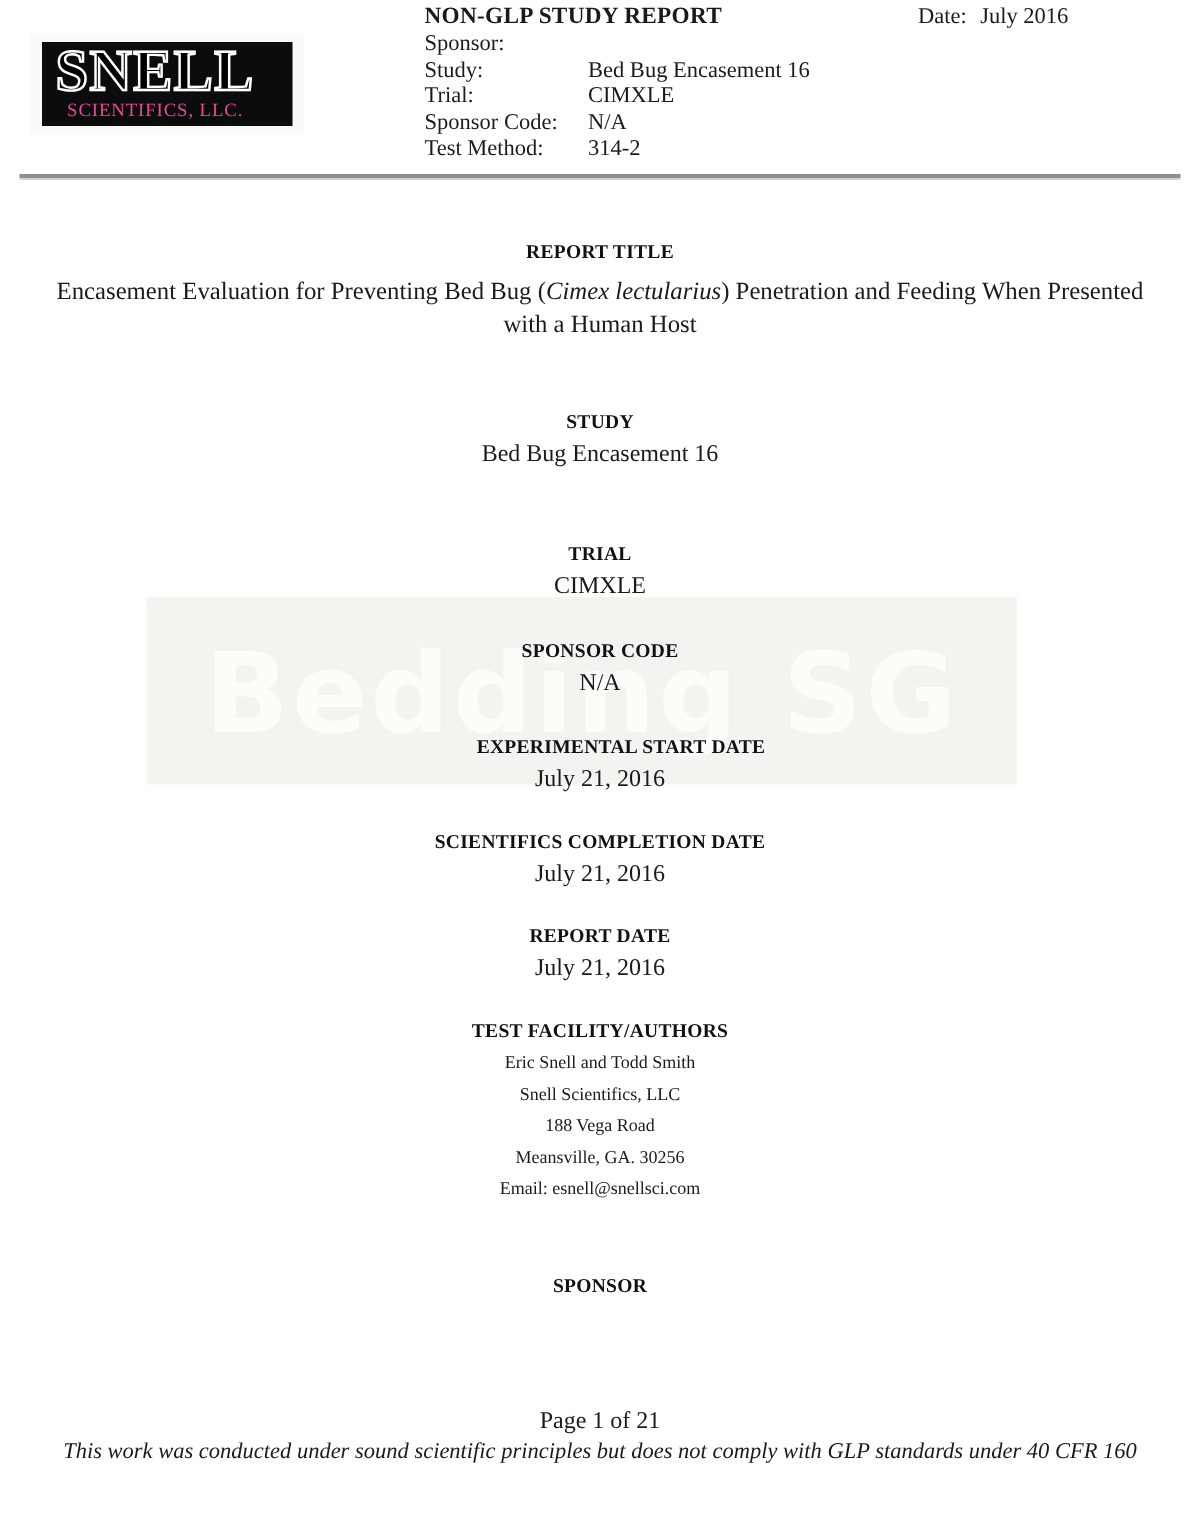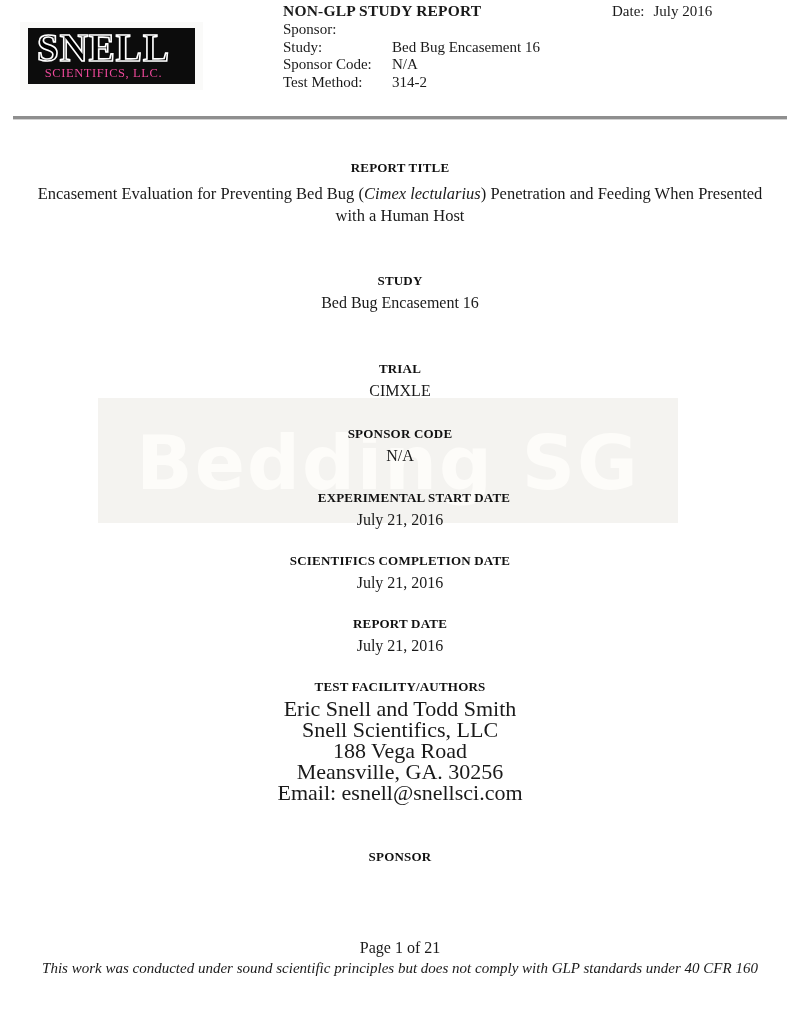--- a/index.html
+++ b/index.html
@@ -135,21 +135,21 @@
     max-width: 748px;
     margin: 6px auto 0 auto;
   }
   .italic { font-style: italic; }
   .m44 { margin-top: 44px; }
   .m46 { margin-top: 46px; }
   .m23 { margin-top: 23px; }
   .m22 { margin-top: 22px; padding-left: 28px; }
   .m21 { margin-top: 21px; }
   .facility-lines {
-    font-size: 22px;
+    font-size: 12px;
     line-height: 21px;
     margin-top: 2px;
   }
   .sponsor-heading { margin-top: 44px; }
 
   
   .page-number {
     margin-top: 72px;
     font-size: 16px;
     line-height: 20px;
@@ -174,20 +174,23 @@
     </div>
   </div>
 
   <div class="head-block">
     <div class="head-title">NON-GLP STUDY REPORT</div>
     <div class="head-row">
       <span class="head-label">Sponsor:</span><span class="head-value"></span>
     </div>
     <div class="head-row">
       <span class="head-label">Study:</span><span class="head-value">Bed Bug Encasement 16</span>
+    </div>
+    <div class="head-row">
+      <span class="head-label">Trial:</span><span class="head-value">CIMXLE</span>
     </div>
     <div class="head-row">
       <span class="head-label">Sponsor Code:</span><span class="head-value">N/A</span>
     </div>
     <div class="head-row">
       <span class="head-label">Test Method:</span><span class="head-value">314-2</span>
     </div>
   </div>
 
   <div class="date-block">

